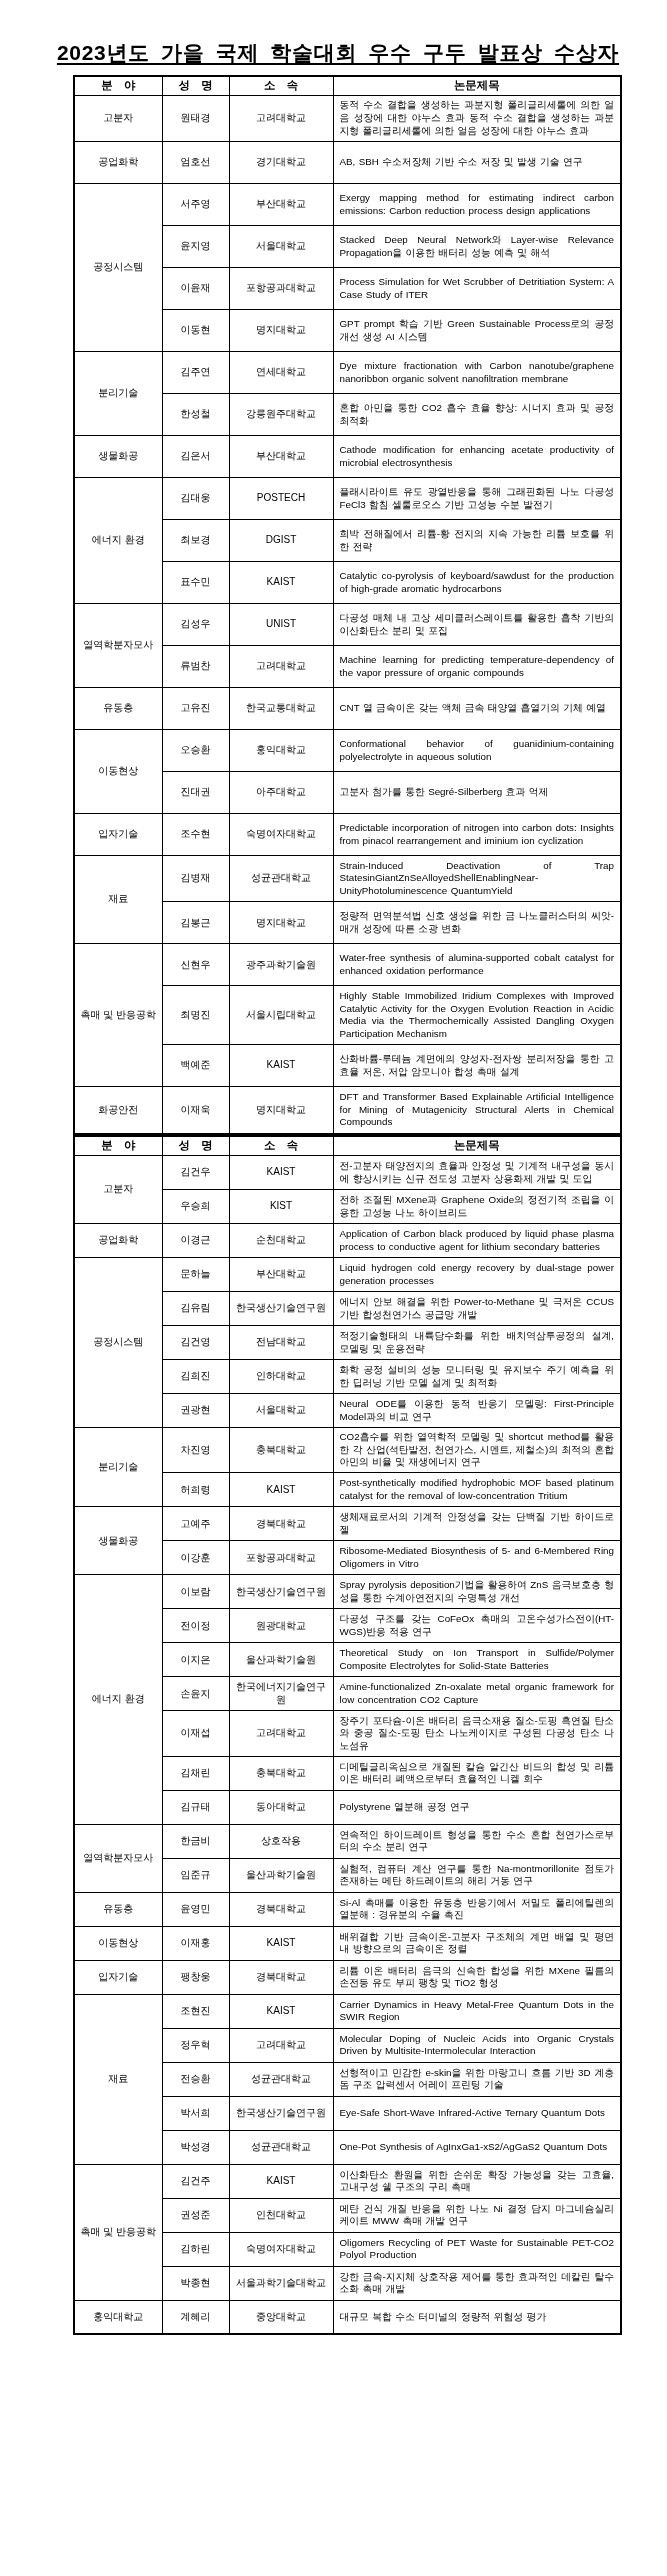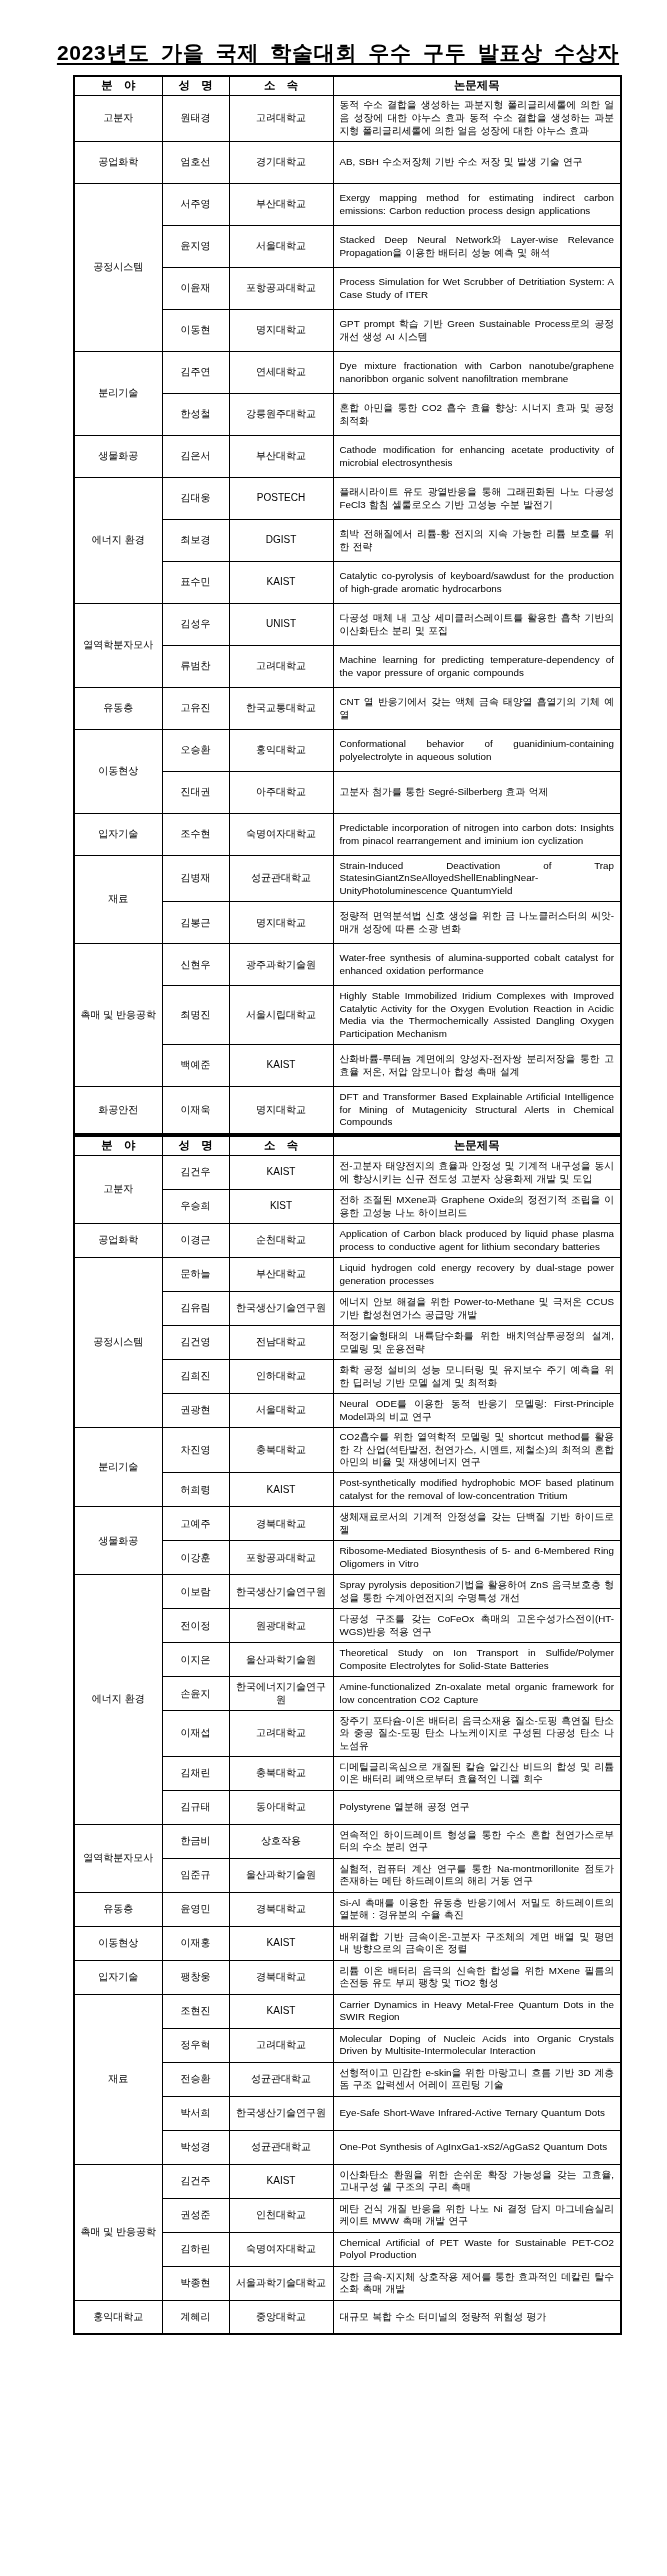--- a/index.html
+++ b/index.html
@@ -154,21 +154,21 @@
           </tr>
           <tr>
             <td class="c1">류범찬</td>
             <td class="c2">고려대학교</td>
             <td class="c3">Machine learning for predicting temperature-dependency of the vapor pressure of organic compounds</td>
           </tr>
           <tr>
             <td class="c0" rowspan="1">유동층</td>
             <td class="c1">고유진</td>
             <td class="c2">한국교통대학교</td>
-            <td class="c3">CNT 열 반응기에서 갖는 액체 금속 태양열 흡열기의 기체 예열</td>
+            <td class="c3">CNT 열 금속이온 갖는 액체 금속 태양열 흡열기의 기체 예열</td>
           </tr>
           <tr>
             <td class="c0" rowspan="2">이동현상</td>
             <td class="c1">오승환</td>
             <td class="c2">홍익대학교</td>
             <td class="c3">Conformational behavior of guanidinium-containing polyelectrolyte in aqueous solution</td>
           </tr>
           <tr>
             <td class="c1">진대권</td>
             <td class="c2">아주대학교</td>
@@ -337,21 +337,21 @@
           </tr>
           <tr>
             <td class="c1">임준규</td>
             <td class="c2">울산과학기술원</td>
             <td class="c3">실험적, 컴퓨터 계산 연구를 통한 Na-montmorillonite 점토가 존재하는 메탄 하드레이트의 해리 거동 연구</td>
           </tr>
           <tr>
             <td class="c0" rowspan="1">유동층</td>
             <td class="c1">윤영민</td>
             <td class="c2">경북대학교</td>
-            <td class="c3">Si-Al 촉매를 이용한 유동층 반응기에서 저밀도 하드레이트의 열분해 : 경유분의 수율 촉진</td>
+            <td class="c3">Si-Al 촉매를 이용한 유동층 반응기에서 저밀도 폴리에틸렌의 열분해 : 경유분의 수율 촉진</td>
           </tr>
           <tr>
             <td class="c0" rowspan="1">이동현상</td>
             <td class="c1">이재홍</td>
             <td class="c2">KAIST</td>
             <td class="c3">배위결합 기반 금속이온-고분자 구조체의 계면 배열 및 평면 내 방향으로의 금속이온 정렬</td>
           </tr>
           <tr>
             <td class="c0" rowspan="1">입자기술</td>
             <td class="c1">팽창웅</td>
@@ -391,21 +391,21 @@
             <td class="c3">이산화탄소 환원을 위한 손쉬운 확장 가능성을 갖는 고효율, 고내구성 쉘 구조의 구리 촉매</td>
           </tr>
           <tr>
             <td class="c1">권성준</td>
             <td class="c2">인천대학교</td>
             <td class="c3">메탄 건식 개질 반응을 위한 나노 Ni 결정 담지 마그네슘실리케이트 MWW 촉매 개발 연구</td>
           </tr>
           <tr>
             <td class="c1">김하린</td>
             <td class="c2">숙명여자대학교</td>
-            <td class="c3">Chemical Artificial of PET Waste for Sustainable PET-CO2 Polyol Production</td>
+            <td class="c3">Oligomers Recycling of PET Waste for Sustainable PET-CO2 Polyol Production</td>
           </tr>
           <tr>
             <td class="c1">박종현</td>
             <td class="c2">서울과학기술대학교</td>
             <td class="c3">강한 금속-지지체 상호작용 제어를 통한 효과적인 데칼린 탈수소화 촉매 개발</td>
           </tr>
           <tr>
             <td class="c0" rowspan="1">홍익대학교</td>
             <td class="c1">계혜리</td>
             <td class="c2">중앙대학교</td>

